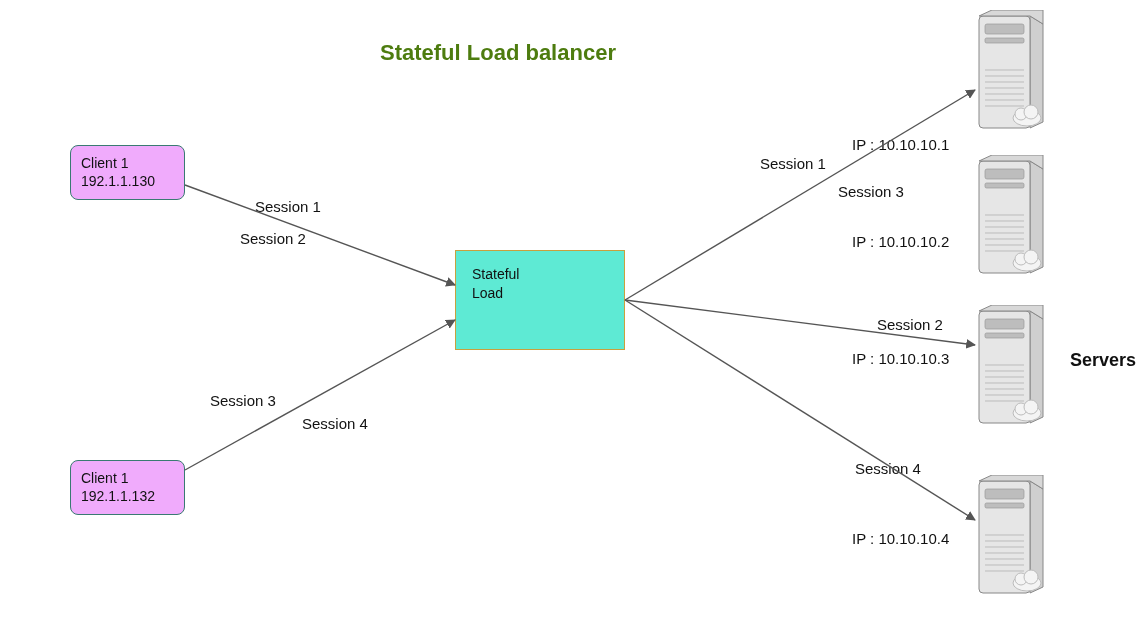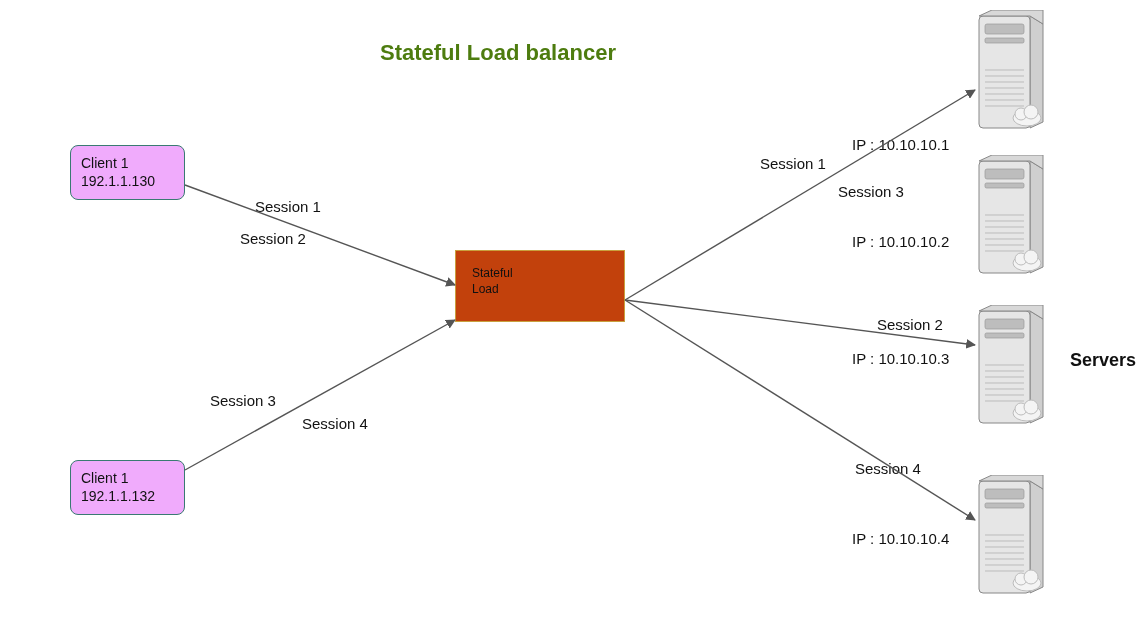--- a/index.html
+++ b/index.html
@@ -31,25 +31,25 @@
     padding: 8px 10px;
     font-size: 14px;
     line-height: 1.3;
     color: #111;
   }
   .lb-box {
     position: absolute;
     left: 455px;
     top: 250px;
     width: 170px;
-    height: 72px;
-    background: #c2410c;
+    height: 100px;
+    background: #5eead4;
     border: 1px solid #c9a03e;
     padding: 14px 16px;
-    font-size: 12px;
+    font-size: 14px;
     line-height: 1.35;
     color: #111;
   }
   .label {
     position: absolute;
     font-size: 15px;
     color: #111;
     white-space: nowrap;
   }
   .servers-label {

